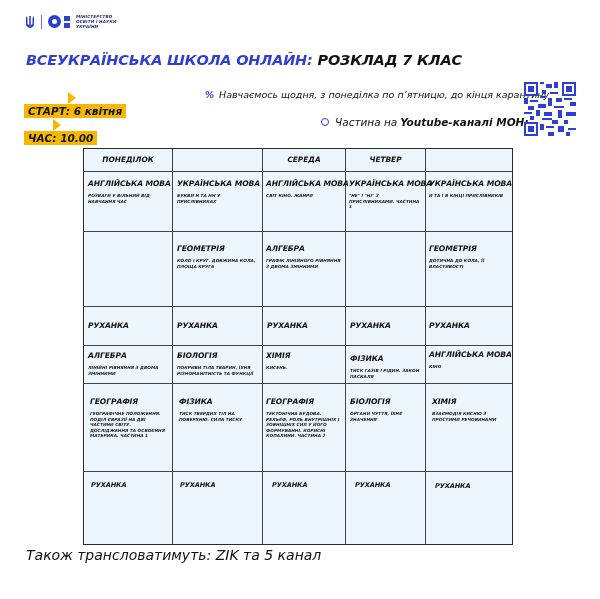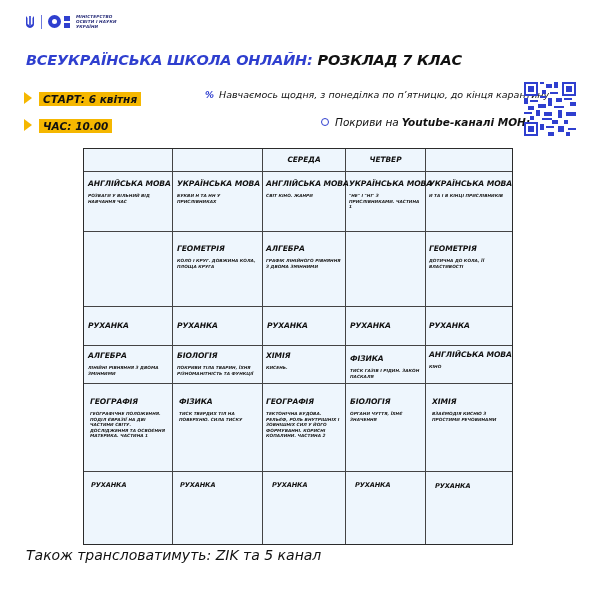--- a/index.html
+++ b/index.html
@@ -8,21 +8,21 @@
   .logo { left:25px; top:14px; display:flex; align-items:center; }
   .trident { width:10px; height:14px; color:#2f3fcf; font-size:12px; line-height:14px; }
   .logo-sep { width:1px; height:14px; background:#2f3fcf; margin:0 6px; opacity:.7; }
   .logo-o { width:13px; height:13px; border:4px solid #2f3fcf; border-radius:50%; box-sizing:border-box; }
   .logo-sq { display:flex; flex-direction:column; gap:2px; margin-left:3px; }
   .logo-sq span { display:block; width:6px; height:5px; background:#2f3fcf; }
   .logo-text { margin-left:6px; font-size:4.2px; font-weight:bold; line-height:5px; color:#2a2f7a; letter-spacing:.1px; }
   .title { left:26px; top:52px; font-size:14.5px; font-weight:bold; letter-spacing:-.2px; }
   .title .blue { color:#2f3fcf; }
   .title .black { color:#111; }
-  .pill-row { left:24px; display:flex; align-items:flex-start; }
+  .pill-row { left:24px; display:flex; align-items:center;flex-direction:column; }
   .arrow { width:0; height:0; border-top:6px solid transparent; border-bottom:6px solid transparent; border-left:8px solid #f5b700; margin-right:7px; }
   .pill { background:#f5b700; font-size:10.5px; font-weight:bold; padding:1px 4px; color:#111; }
   .info1 { left:205px; top:89px; font-size:9.5px; display:flex; align-items:center; }
   .info1 .pct { color:#2f3fcf; font-weight:bold; font-size:9px; margin-right:5px; }
   .info2 { left:321px; top:116px; font-size:10.5px; display:flex; align-items:center; }
   .info2 .ring { width:6px; height:6px; border:1.6px solid #2f3fcf; border-radius:50%; margin-right:6px; }
   .info2 b { font-weight:bold; margin-left:3px; }
   .qr { left:524px; top:82px; width:52px; height:54px; }
   .table { left:83px; top:148px; width:430px; height:397px; border:1.6px solid #2b2b2b; box-sizing:border-box; background:#eef6fd; }
   .vline { position:absolute; top:0; bottom:0; width:1px; background:#444; }
@@ -67,21 +67,21 @@
   <span class="arrow"></span>
   <span class="pill">ЧАС: 10.00</span>
 </div>
 
 <div class="abs info1">
   <span class="pct">%</span>
   <span>Навчаємось щодня, з понеділка по п’ятницю, до кінця карантину</span>
 </div>
 <div class="abs info2">
   <span class="ring"></span>
-  <span>Покриви на</span>
+  <span>Частина на</span>
   <b>Youtube-каналі МОН:</b>
 </div>
 
 <div class="abs qr">
   <svg width="52" height="54" viewBox="0 0 26 27">
     <g fill="#2f3fcf">
       <rect x="0" y="0" width="7" height="7"></rect>
         <rect x="1" y="1" width="5" height="5" fill="#fff"></rect>
         <rect x="2" y="2" width="3" height="3"></rect>
       <rect x="19" y="0" width="7" height="7"></rect>
@@ -131,20 +131,21 @@
   <div class="vline" style="left:261px;"></div>
   <div class="vline" style="left:341px;"></div>
 
   <div class="hline" style="top:22px;"></div>
   <div class="hline" style="top:82px;"></div>
   <div class="hline" style="top:157px;"></div>
   <div class="hline" style="top:196px;"></div>
   <div class="hline" style="top:234px;"></div>
   <div class="hline" style="top:322px;"></div>
 
+  <div class="hdr" style="left:0;width:88px;">ПОНЕДІЛОК</div>
   <div class="hdr" style="left:262px;width:79px;">ЧЕТВЕР</div>
   <div class="hdr" style="left:179px;width:82px;">СЕРЕДА</div>
 
   <div class="cell" style="left:1px;top:30px;width:87px;">
     <div class="subj">АНГЛІЙСЬКА МОВА</div>
     <div class="topic">Розваги у вільний від навчання час</div>
   </div>
   <div class="cell" style="left:90px;top:30px;width:88px;">
     <div class="subj">УКРАЇНСЬКА МОВА</div>
     <div class="topic">Букви н та нн у прислівниках</div>

